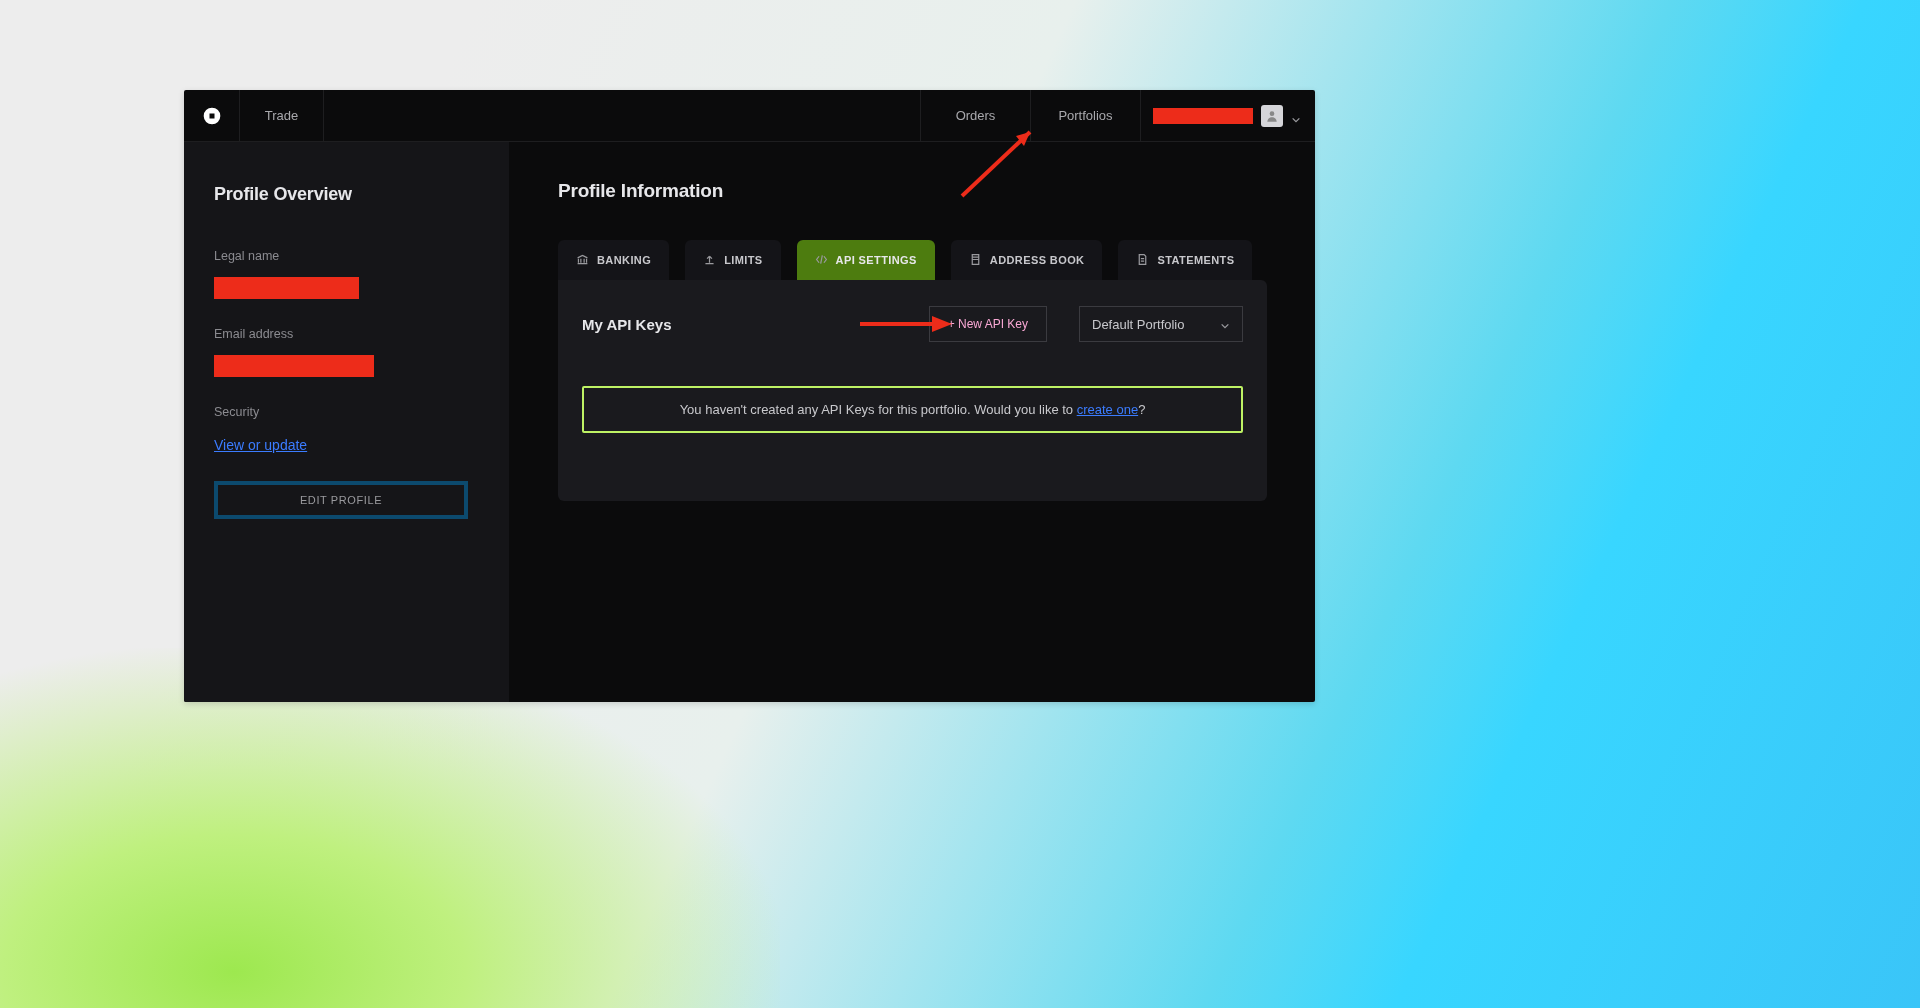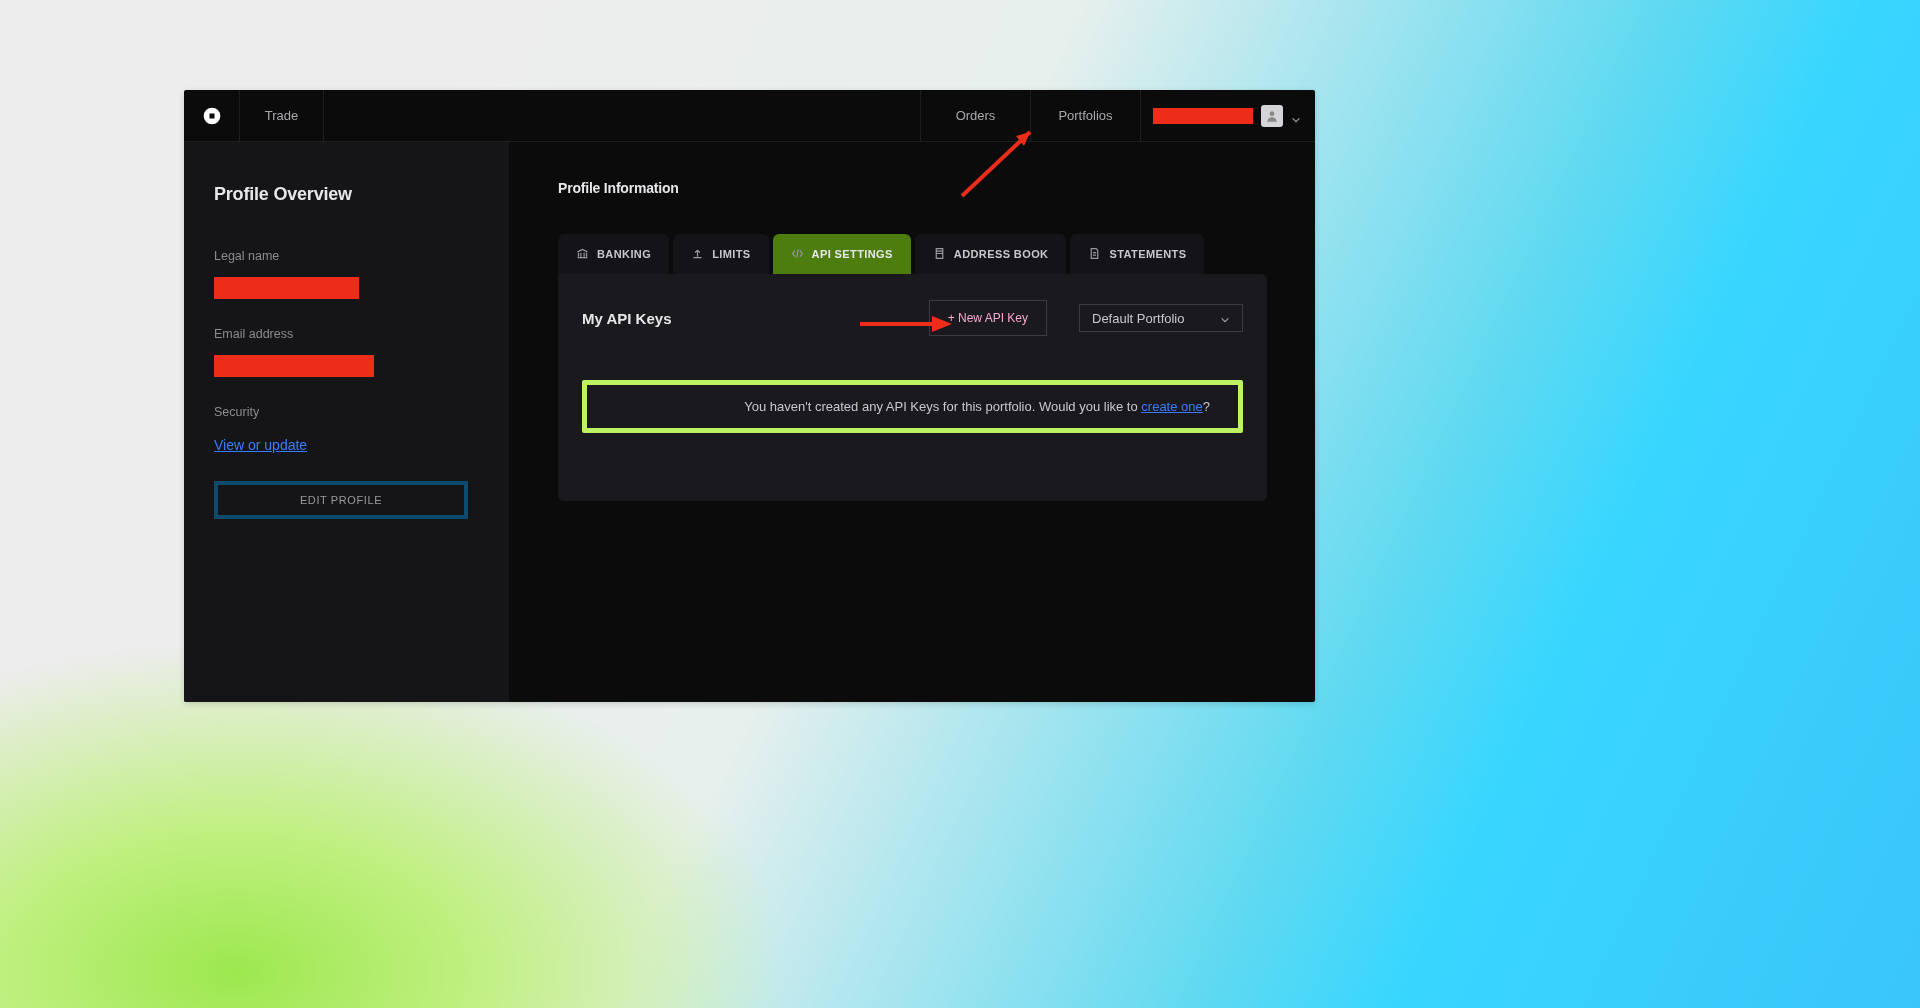--- a/index.html
+++ b/index.html
@@ -128,29 +128,29 @@
   align-items: center;
   justify-content: center;
 }
 .main {
   flex: 1;
   padding: 38px 48px 20px 48px;
   color: #e7e7ea;
   overflow: hidden;
 }
 .main h1 {
-  font-size: 14px;
+  font-size: 19px;
   font-weight: 700;
   letter-spacing: -.2px;
   margin-bottom: 38px;
 }
 
 .tabstrip {
   display: flex;
-  gap: 4px;
+  gap: 16px;
 }
 .tab {
   display: flex;
   align-items: center;
   gap: 8px;
   height: 40px;
   padding: 0 18px;
   background: #141418;
   border-radius: 6px 6px 0 0;
   font-size: 11px;
@@ -185,39 +185,39 @@
   height: 36px;
   padding: 0 18px;
   border: 1px solid #3b3b40;
   background: transparent;
   color: #f9a8d4;
   font-size: 12px;
   display: flex;
   align-items: center;
 }
 .portfolio-select {
-  height: 28px;
+  height: 36px;
   min-width: 164px;
   padding: 0 12px;
   border: 1px solid #3b3b40;
   background: transparent;
   color: #c8c8cc;
   font-size: 13px;
   display: flex;
   align-items: center;
   justify-content: space-between;
   gap: 24px;
 }
 .empty-box {
-  border: 5px solid #bef264;
+  border: 2px solid #bef264;
   border-radius: 2px;
   padding: 14px 28px;
   font-size: 13px;
   color: #c8c8cc;
-  text-align: right;
+  text-align: center;
   margin-bottom: 28px;
 }
 .empty-box a, .notice a {
   color: #3b7cff;
   text-decoration: underline;
 }
 .notice {
   font-size: 12.5px;
   color: #7e7e84;
   line-height: 1.5;

